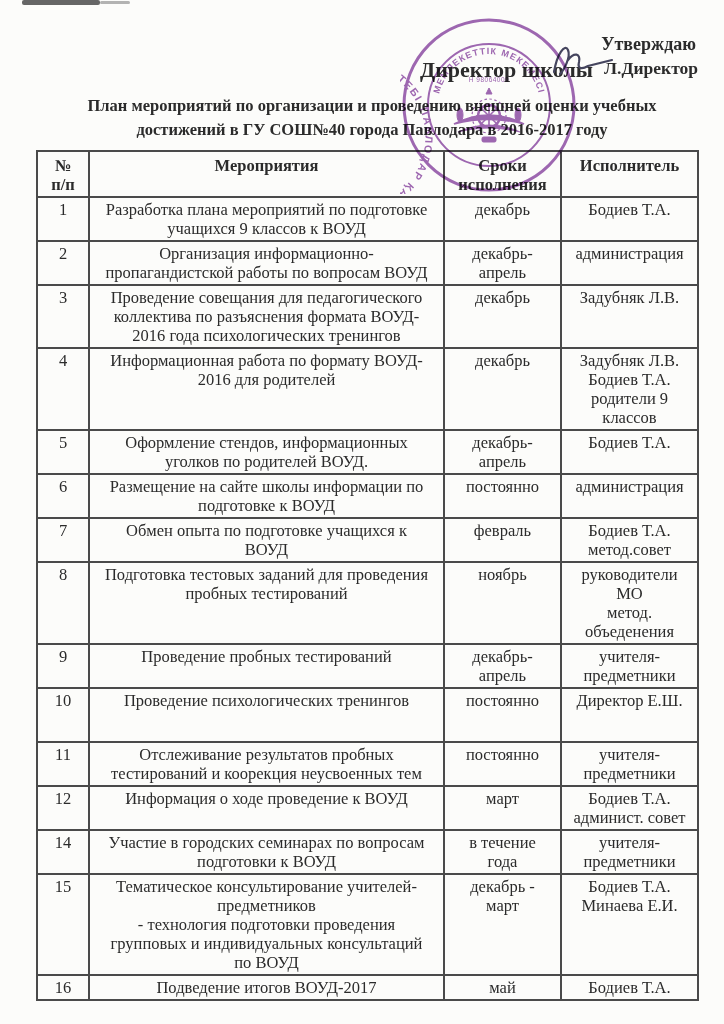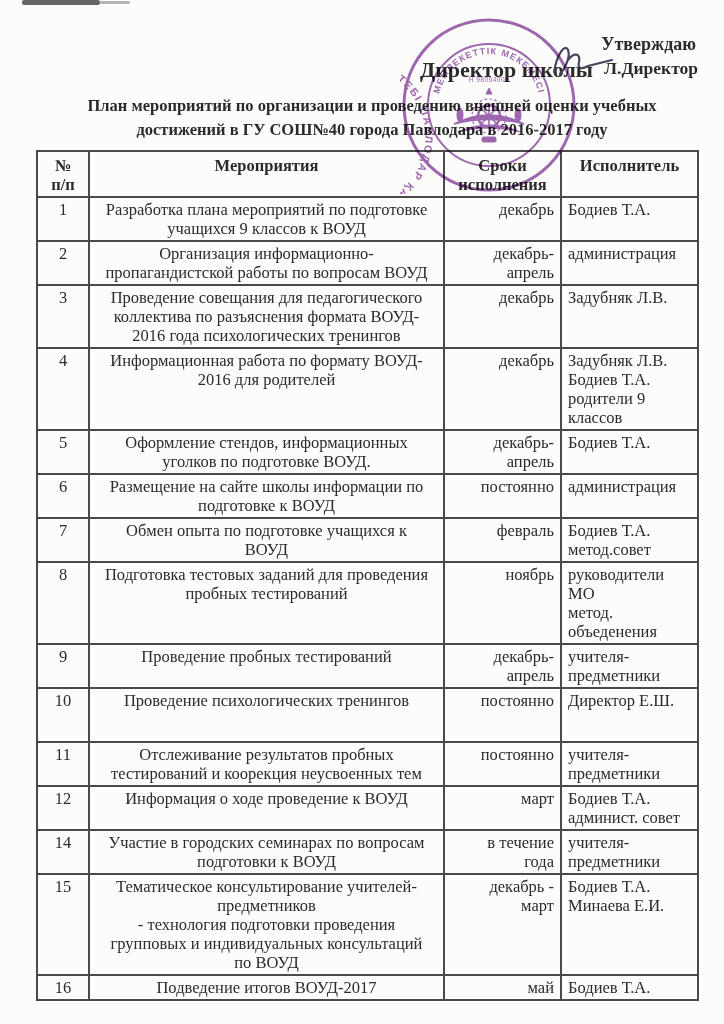--- a/index.html
+++ b/index.html
@@ -43,22 +43,22 @@
     border-collapse:collapse; table-layout:fixed;
   }
   .plan td, .plan th {
     border:2px solid #4a4a4a; vertical-align:top;
     padding:2px 6px; font-size:16.5px; line-height:19px;
     white-space:pre-line;
   }
   .plan th { font-weight:bold; text-align:center; padding-top:4px; }
   .c-num { text-align:center; }
   .c-act { text-align:center; }
-  .c-tim { text-align:right; }
-  .c-exe { }
+  .c-tim { text-align:center; }
+  .c-exe { text-align:center; }
 </style>
 </head>
 <body>
 
 <div class="page">
 
   <div class="scan-smudge"></div>
   <div class="scan-smudge2"></div>
 
   <div class="approval-label">Утверждаю</div>
@@ -150,21 +150,21 @@
       <td class="c-act">Информационная работа по формату ВОУД-
 2016 для родителей</td>
       <td class="c-tim">декабрь</td>
       <td class="c-exe">Задубняк Л.В.
 Бодиев Т.А.
 родители 9 классов</td>
     </tr>
     <tr>
       <td class="c-num">5</td>
       <td class="c-act">Оформление стендов, информационных
-уголков по подготовке ВОУД.</td>
+уголков по родителей ВОУД.</td>
       <td class="c-tim">декабрь-
 апрель</td>
       <td class="c-exe">Бодиев Т.А.</td>
     </tr>
     <tr>
       <td class="c-num">6</td>
       <td class="c-act">Размещение на сайте школы информации по
 подготовке к ВОУД</td>
       <td class="c-tim">постоянно</td>
       <td class="c-exe">администрация</td>

